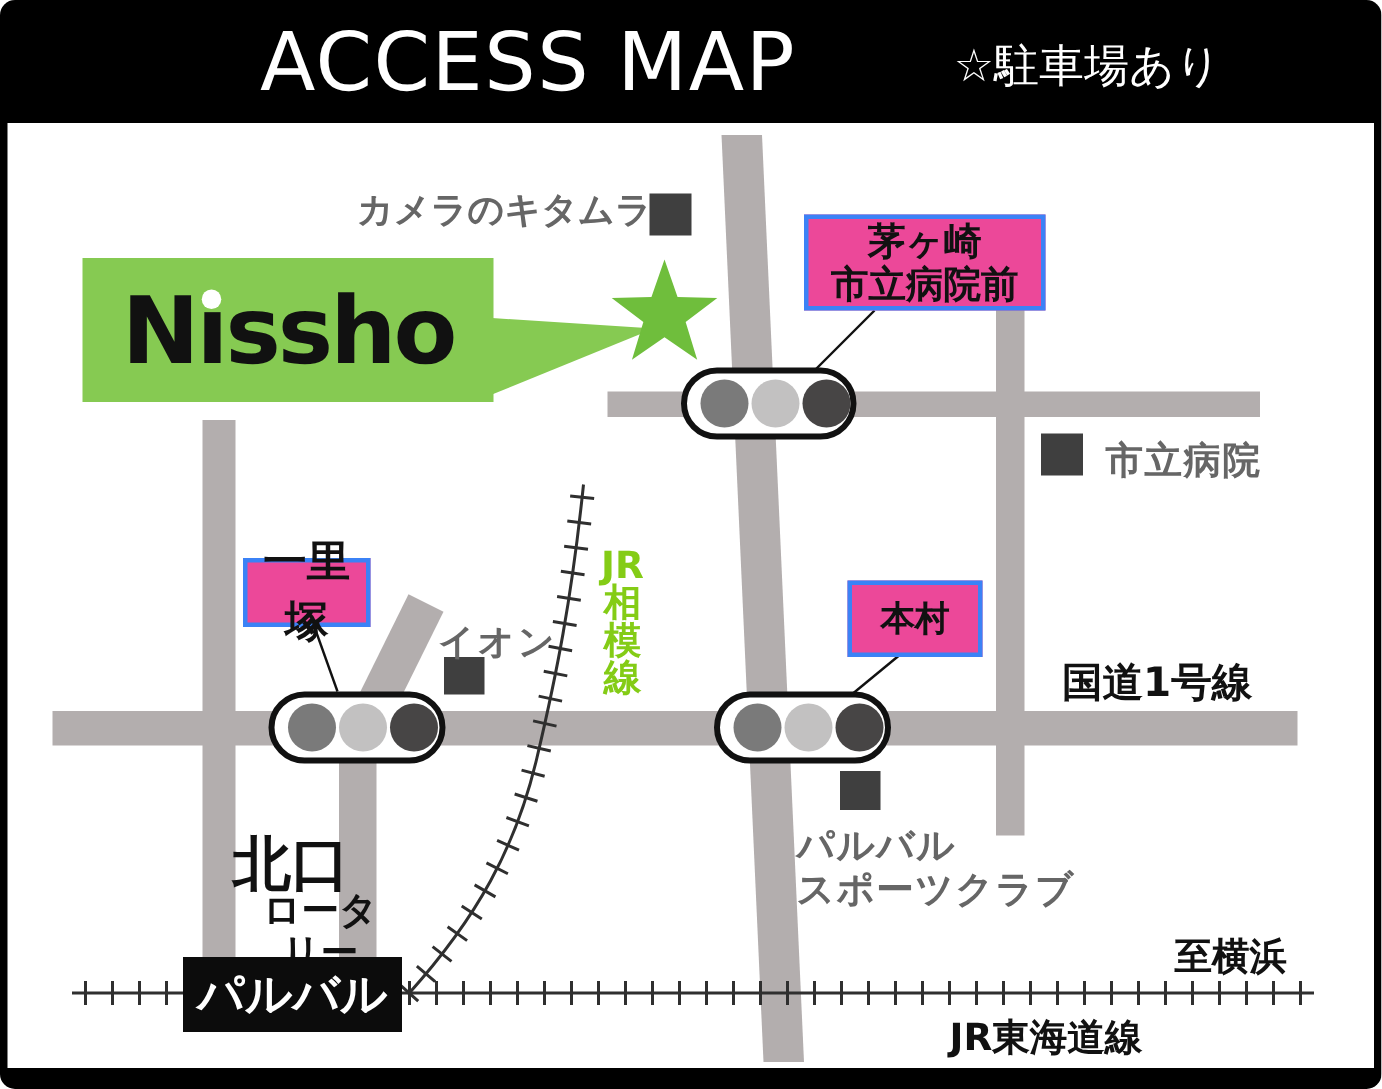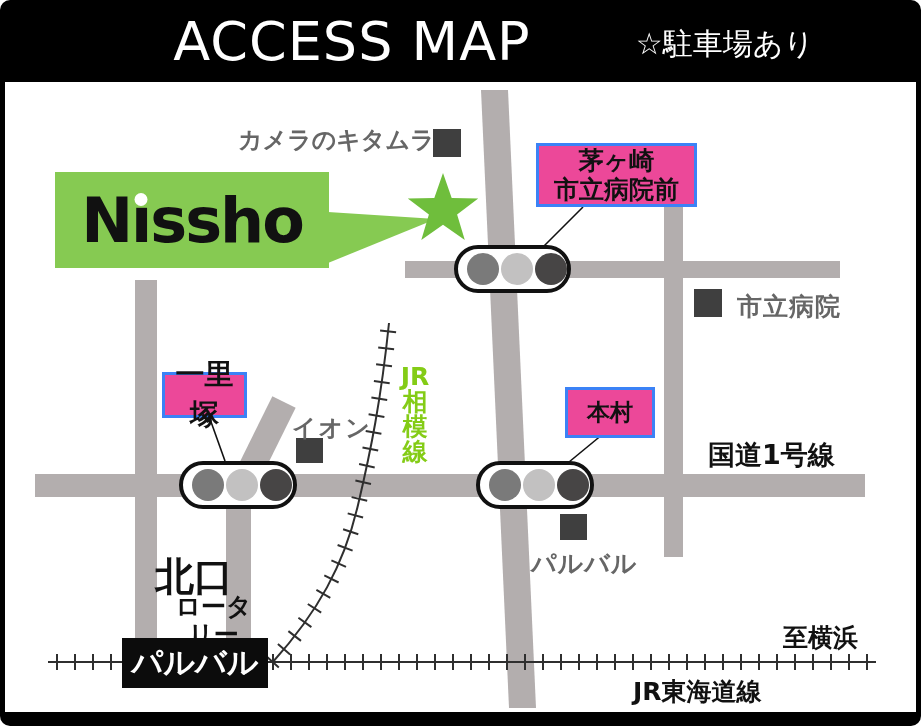--- a/index.html
+++ b/index.html
@@ -135,20 +135,21 @@
     <div>市立病院前</div>
   </div>
   <div class="abs sign sign-ichirizuka">一里塚</div>
   <div class="abs sign sign-honmura">本村</div>
 
   <div class="abs glabel lbl-kitamura">カメラのキタムラ</div>
   <div class="abs glabel lbl-aeon">イオン</div>
   <div class="abs glabel lbl-cityhosp">市立病院</div>
   <div class="abs glabel lbl-palval">
     <div>パルバル</div>
+    <div>スポーツクラブ</div>
   </div>
 
   <div class="abs blabel lbl-route1">国道1号線</div>
   <div class="abs blabel lbl-yokohama">至横浜</div>
   <div class="abs blabel lbl-tokaido">JR東海道線</div>
   <div class="abs lbl-sagami">
     <div>JR</div>
     <div>相</div>
     <div>模</div>
     <div>線</div>

